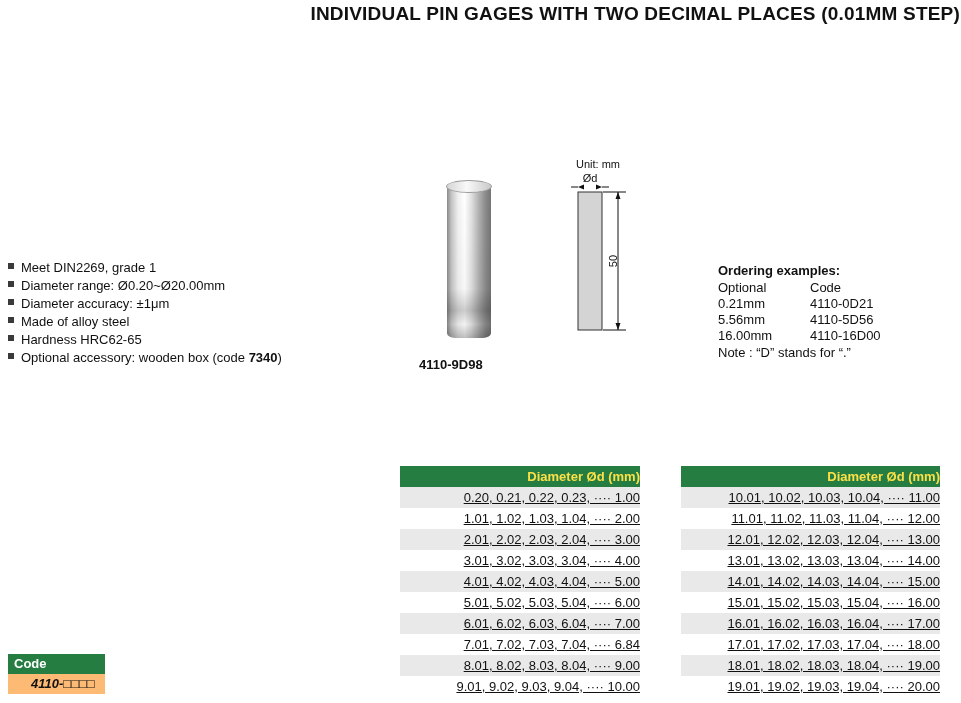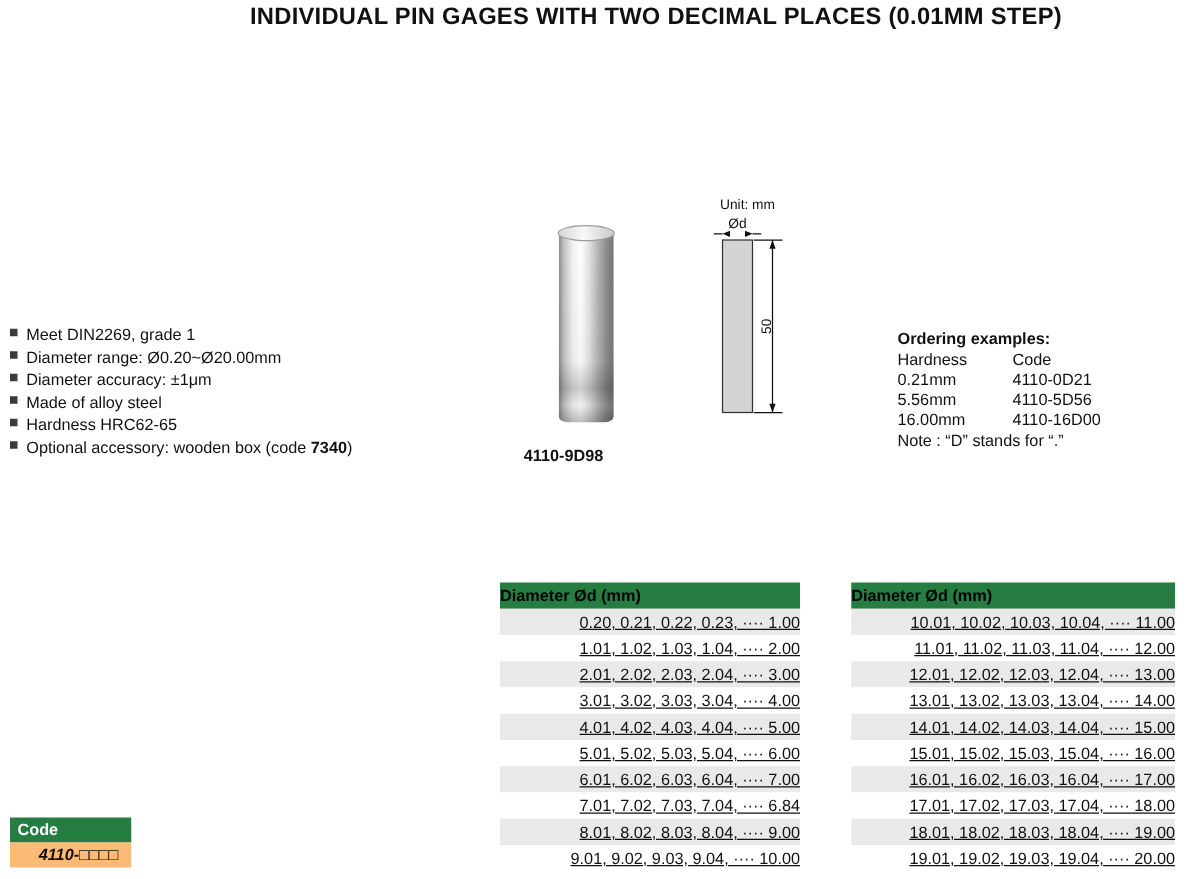--- a/index.html
+++ b/index.html
@@ -1,21 +1,21 @@
 <!DOCTYPE html>
 <html><head>
 <meta charset="utf-8">
 <style>
   * { margin:0; padding:0; box-sizing:border-box; }
   html,body { width:961px; height:703px; background:#ffffff;
     font-family:"Liberation Sans", sans-serif; color:#111; overflow:hidden; }
   .page { position:relative; width:961px; height:703px; }
 
   .title { position:absolute; left:200px; top:3px; width:760px;
-    text-align:left; font-size:19px; font-weight:bold; letter-spacing:0.2px; }
+    text-align:right; font-size:19px; font-weight:bold; letter-spacing:0.2px; }
 
   
   .features { position:absolute; left:8px; top:259px; list-style:none; }
   .features li { display:flex; align-items:center; font-size:13px; line-height:18px; }
   .bullet { display:inline-block; width:6px; height:6px; background:#3a3a3a;
     margin-right:7px; position:relative; top:-2px; flex:0 0 6px; align-self:center; }
   .feat-bold { font-weight:bold; }
 
   
   .pin-body { position:absolute; left:447px; top:185px; width:44px; height:153px;
@@ -47,22 +47,22 @@
   .code-block { position:absolute; left:8px; top:654px; width:97px; font-size:13px; }
   .code-header { height:20px; line-height:20px; padding-left:6px;
     background:#257d41; color:#fff; font-weight:bold; }
   .code-value { height:20px; line-height:20px; padding-left:23px;
     background:#fdba74; font-weight:bold;font-style:italic; }
 
   
   .diam-table { position:absolute; top:466px; font-size:13px; }
   .diam-table.left  { left:400px; width:240px; }
   .diam-table.right { left:681px; width:259px; }
-  .dt-header { height:21px; line-height:21px; background:#257d41; color:#000000;
-    font-weight:bold; text-align:left; }
+  .dt-header { height:21px; line-height:21px; background:#257d41; color:#fde047;
+    font-weight:bold; text-align:right; }
   .dt-row { height:21px; line-height:21px; text-align:right; background:#ffffff;text-decoration:underline; }
   .diam-table > div:nth-child(even) { background:#e9e9e9; }
 </style>
 </head>
 <body>
 
 <div class="page">
 
   <h1 class="title">INDIVIDUAL PIN GAGES WITH TWO DECIMAL PLACES (0.01MM STEP)</h1>
 
@@ -108,21 +108,21 @@
     <line x1="33" y1="160" x2="56" y2="160" stroke="#111" stroke-width="1"></line>
     <line x1="48" y1="22" x2="48" y2="160" stroke="#111" stroke-width="1"></line>
     <path d="M48,22 l-2.5,7 h5 z" fill="#111"></path>
     <path d="M48,160 l-2.5,-7 h5 z" fill="#111"></path>
     <text x="44" y="94" font-size="11" text-anchor="middle" fill="#111" transform="rotate(-90 44 91)">50</text>
   </svg>
 
   <div class="ordering">
     <div class="ordering-title">Ordering examples:</div>
     <div class="ord-row">
-      <span class="ord-col1">Hardness</span>
+      <span class="ord-col1">Optional</span>
       <span>Code</span>
     </div>
     <div class="ord-row">
       <span class="ord-col1">0.21mm</span>
       <span>4110-0D21</span>
     </div>
     <div class="ord-row">
       <span class="ord-col1">5.56mm</span>
       <span>4110-5D56</span>
     </div>

